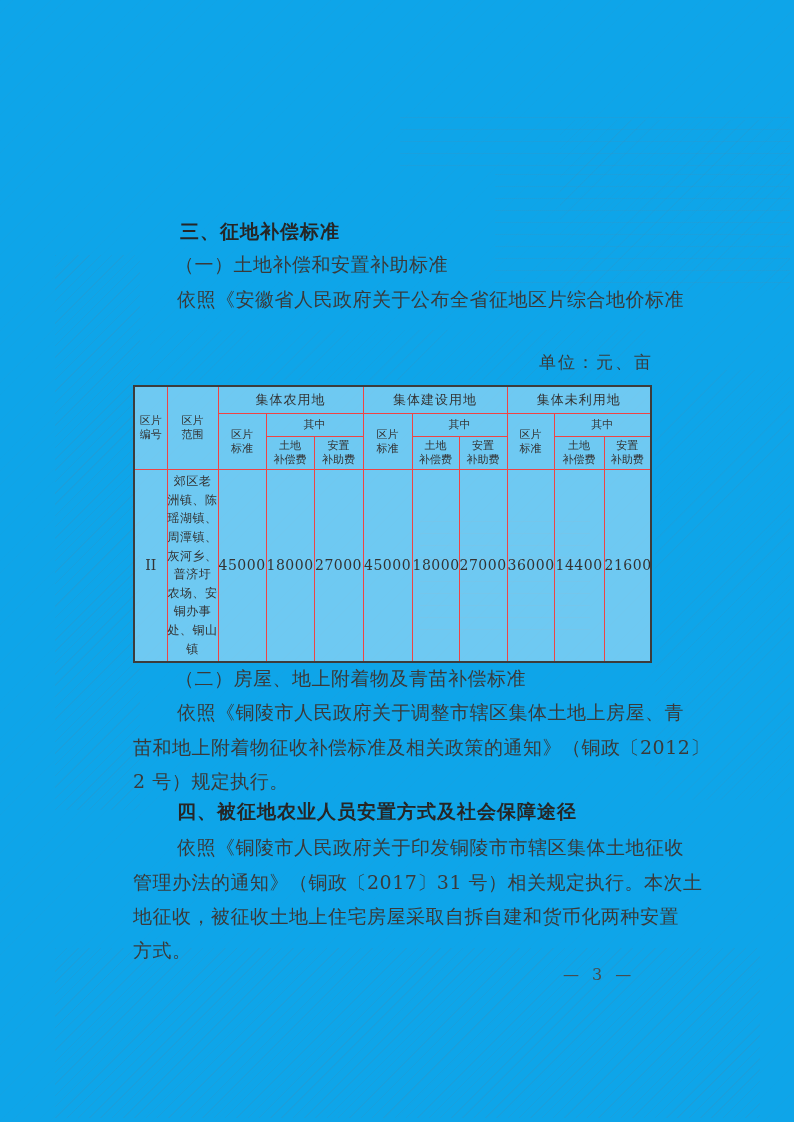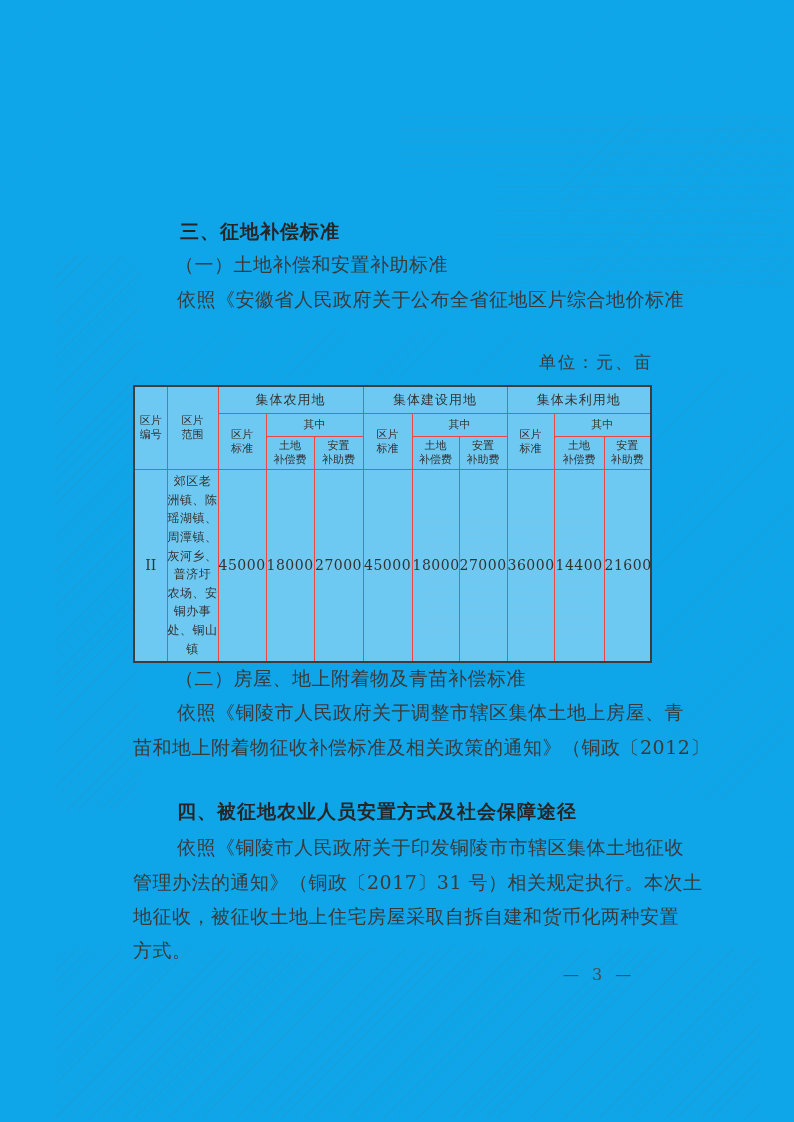--- a/index.html
+++ b/index.html
@@ -173,20 +173,21 @@
       <td class="val">36000</td>
       <td class="val">14400</td>
       <td class="val">21600</td>
     </tr>
   </tbody>
     </table>
 
   <div class="txt body-line" style="left:175px;top:666px;">（二）房屋、地上附着物及青苗补偿标准</div>
   <div class="txt body-line" style="left:177px;top:700px;">依照《铜陵市人民政府关于调整市辖区集体土地上房屋、青</div>
   <div class="txt body-line" style="left:133px;top:735px;">苗和地上附着物征收补偿标准及相关政策的通知》（铜政〔2012〕</div>
+  <div class="txt body-line" style="left:133px;top:769px;">2 号）规定执行。</div>
 
   <div class="txt h-bold" style="left:177px;top:799px;">四、被征地农业人员安置方式及社会保障途径</div>
   <div class="txt body-line" style="left:177px;top:835px;">依照《铜陵市人民政府关于印发铜陵市市辖区集体土地征收</div>
   <div class="txt body-line" style="left:133px;top:870px;">管理办法的通知》（铜政〔2017〕31 号）相关规定执行。本次土</div>
   <div class="txt body-line" style="left:133px;top:904px;">地征收，被征收土地上住宅房屋采取自拆自建和货币化两种安置</div>
   <div class="txt body-line" style="left:133px;top:938px;">方式。</div>
 
   <div class="txt page-num" style="left:563px;top:965px;">— 3 —</div>
 
 </div>

